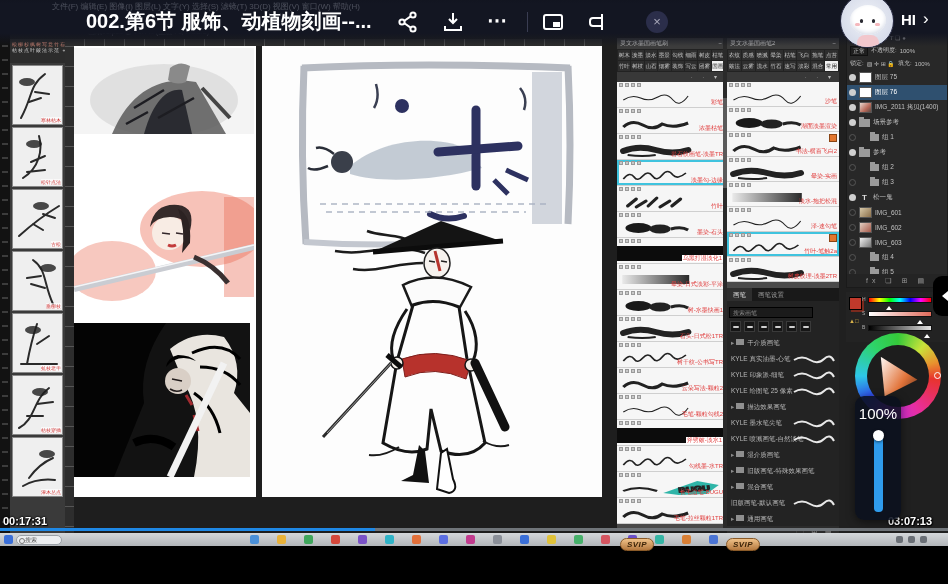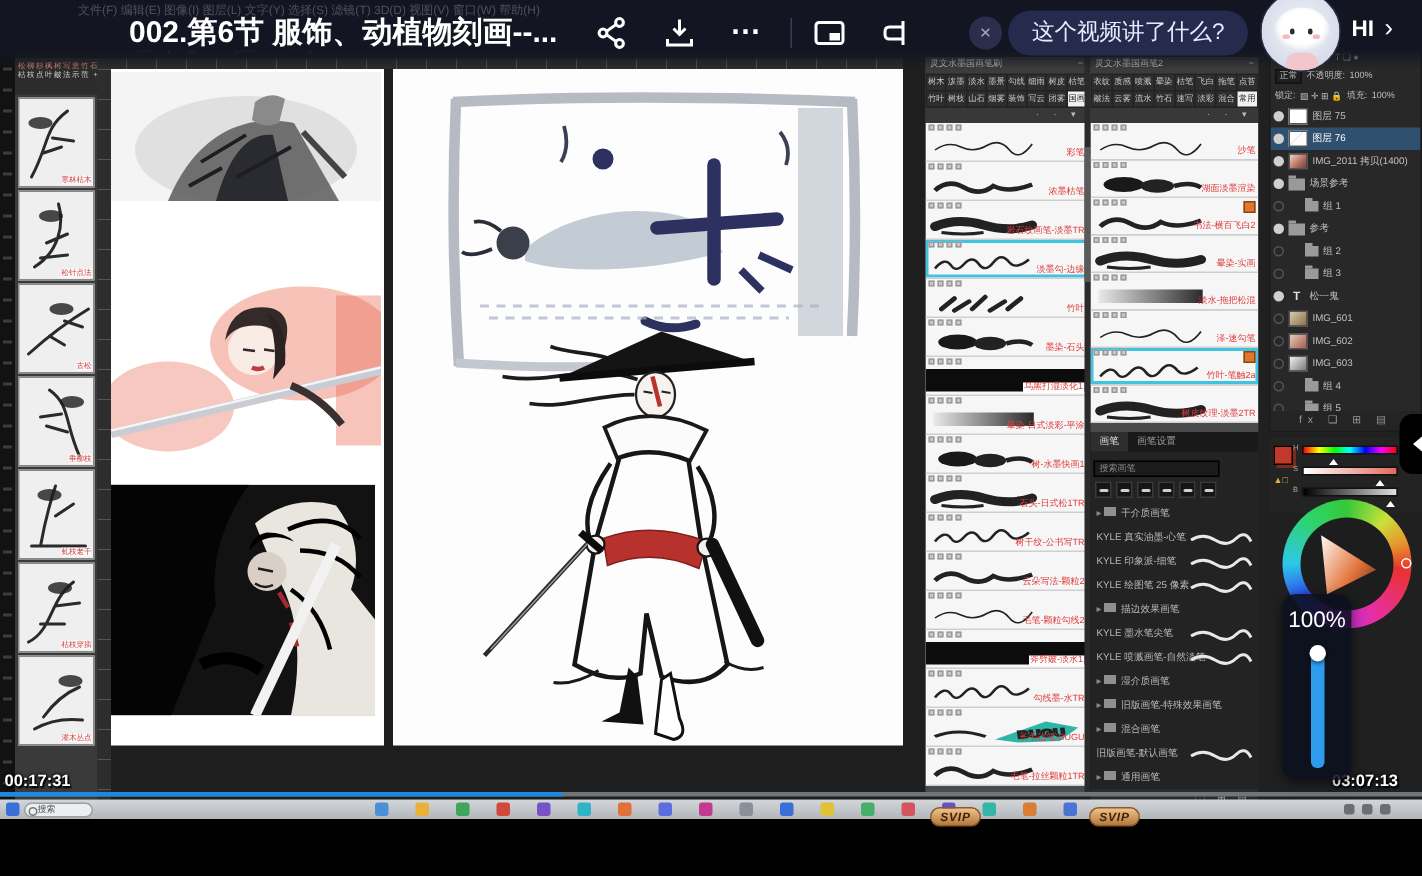--- a/index.html
+++ b/index.html
@@ -910,21 +910,20 @@
     <div class="abs" id="divider"></div>
     <svg class="abs tb-btn" style="left:541px" viewBox="0 0 24 24">
       <rect x="3" y="5" width="18" height="14" rx="2" class="white-svg"></rect>
         <rect x="12" y="12" width="7" height="5" fill="#fff" stroke="none"></rect>
     </svg>
     <svg class="abs tb-btn" style="left:586px" viewBox="0 0 24 24">
       <path d="M16 4 v16 M16 8 h-9 q-3 0 -3 3 v2 q0 3 3 3 h9" class="white-svg"></path>
     </svg>
 
     <div class="abs" id="ai-close">×</div>
-    <div class="abs" id="ai-pill">这个视频讲了什么?</div>
     <div class="abs" id="avatar">
       <div class="av-head"></div>
       <div class="av-eye" style="left:19px"></div>
       <div class="av-eye" style="left:31px"></div>
       <div class="av-blush" style="left:14px"></div>
       <div class="av-blush" style="left:34px"></div>
       <div class="av-body"></div>
     </div>
     <div class="abs" id="hi-label">HI</div>
     <div class="abs" id="hi-chevron">›</div>

